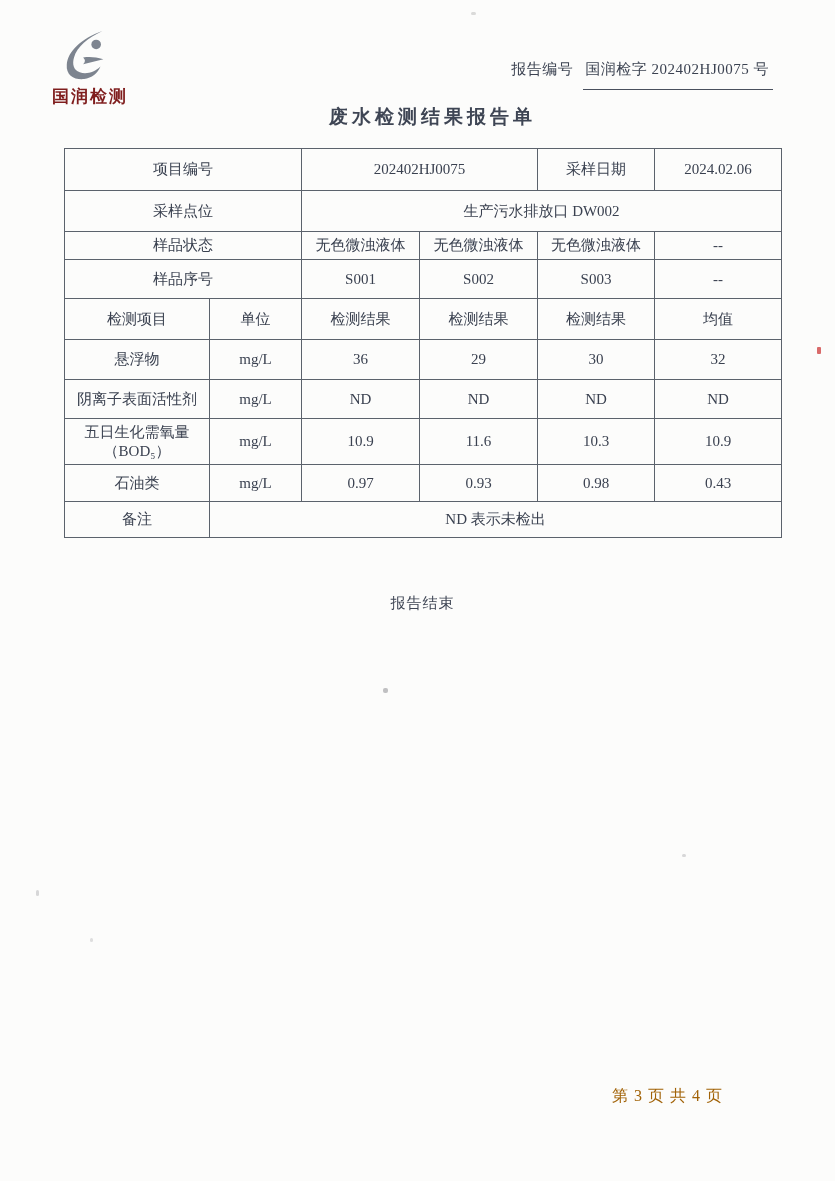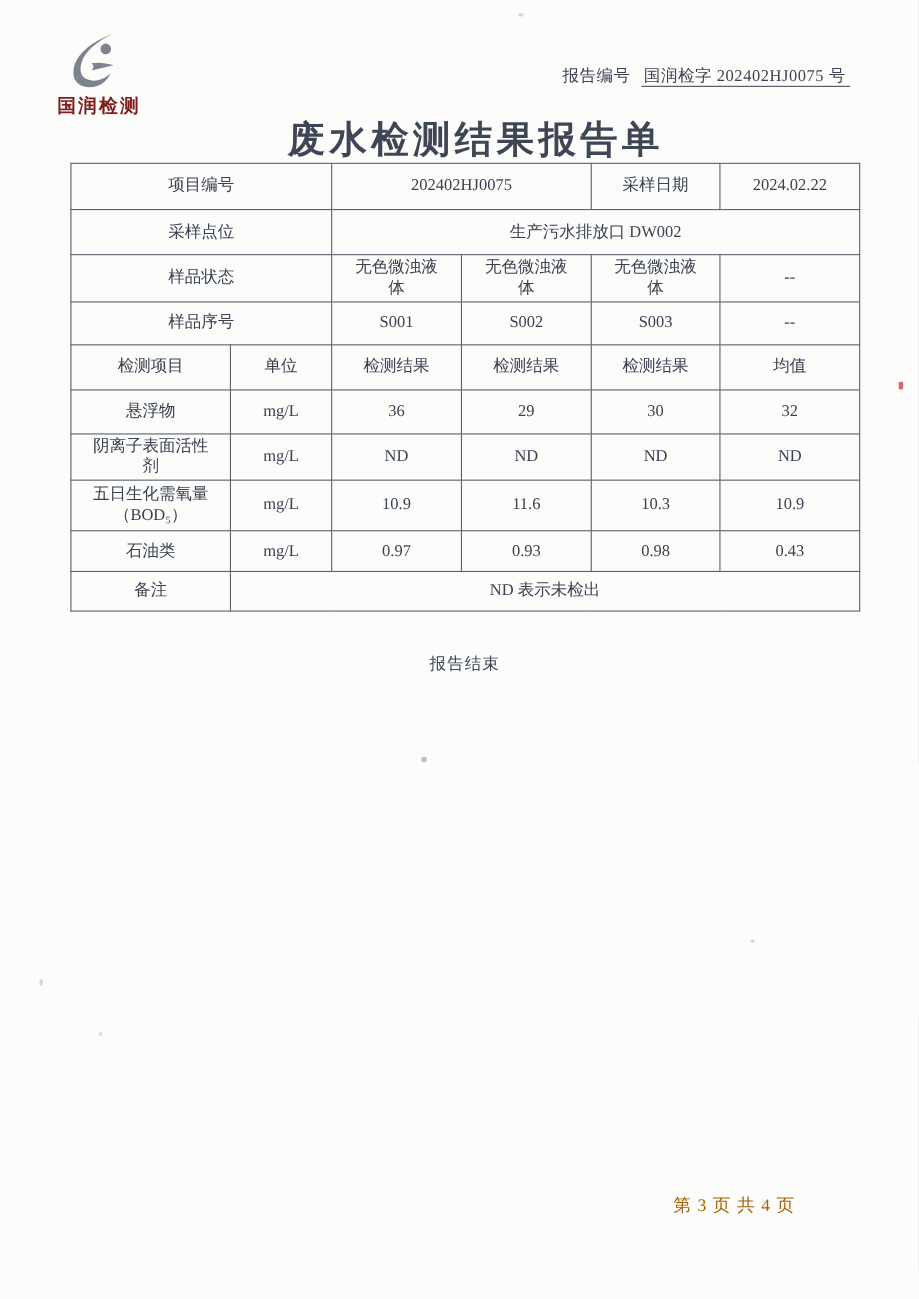--- a/index.html
+++ b/index.html
@@ -28,42 +28,42 @@
     color:#7f1d1d;
   }
   .report-no{
     position:absolute;top:60px;right:62px;
     font-size:15px;letter-spacing:0.5px;color:#3b4251;
     white-space:nowrap;
   }
   .report-no .label{margin-right:10px;}
   .report-no .value{
     border-bottom:1.2px solid #49505d;
-    padding:0 4px 0 2px;
+    padding:0 4px 12px 2px;
     margin-top:43px;
   }
   
   .doc-title{
     position:absolute;left:30px;right:0;top:104px;
     text-align:center;
-    font-size:34px;font-weight:700;letter-spacing:4px;
+    font-size:19px;font-weight:700;letter-spacing:4px;
     color:#3e4554;
   }
   
   table.report{
     position:absolute;left:64px;top:148px;
     width:717px;
     border-collapse:collapse;table-layout:fixed;
   }
   table.report td{
     border:1.5px solid var(--border);
     text-align:center;vertical-align:middle;
     font-size:15px;line-height:1.25;
     white-space:pre-line;
-    padding:2px 18px;
+    padding:2px 3px;
     color:#3a4150;
   }
   col.c1{width:145px}col.c2{width:92px}col.c3{width:118px}
   col.c4{width:118px}col.c5{width:117px}col.c6{width:127px}
   
   .report-end{
     position:absolute;left:64px;top:594px;width:717px;
     text-align:center;font-size:15px;color:#3e4554;letter-spacing:1px;
   }
   
@@ -109,21 +109,21 @@
         <col class="c3">
       <col class="c4">
         <col class="c5">
         <col class="c6">
     </colgroup>
     <tbody>
         <tr style="height: 42px;">
           <td colspan="2">项目编号</td>
           <td colspan="2">202402HJ0075</td>
           <td>采样日期</td>
-          <td>2024.02.22</td>
+          <td>2024.02.06</td>
         </tr>
         <tr style="height: 41px;">
           <td colspan="2">采样点位</td>
           <td colspan="4">生产污水排放口 DW002</td>
         </tr>
         <tr style="height: 28px; margin-top: 32px;">
           <td colspan="2">样品状态</td>
           <td>无色微浊液体</td>
           <td>无色微浊液体</td>
           <td>无色微浊液体</td>

